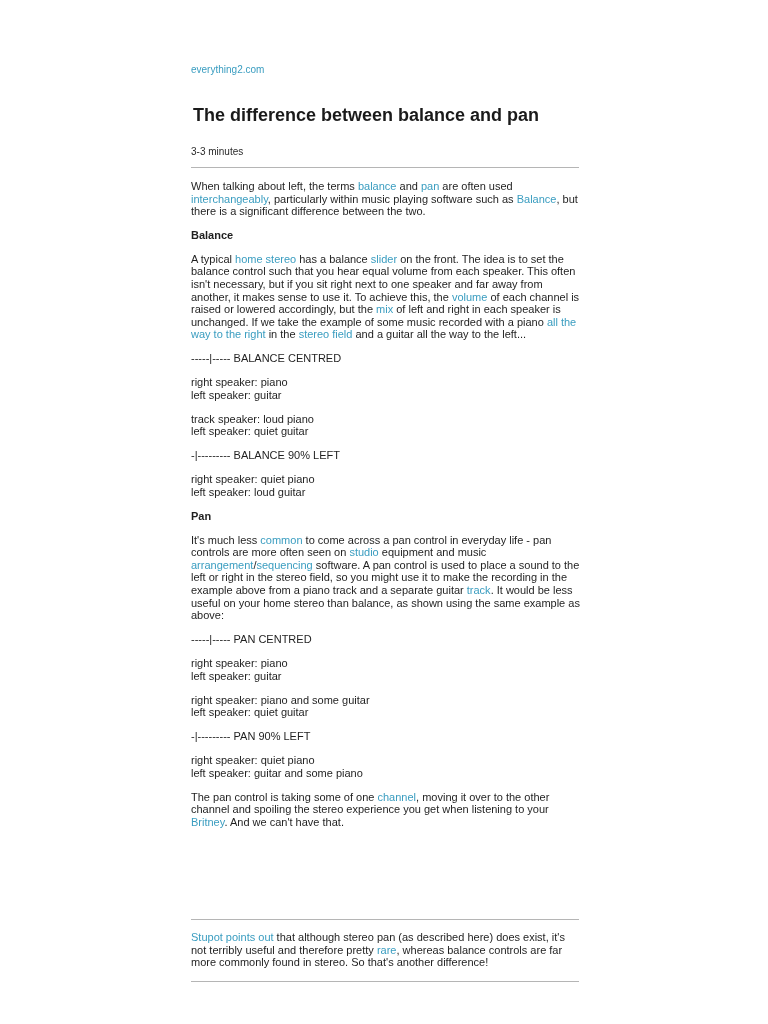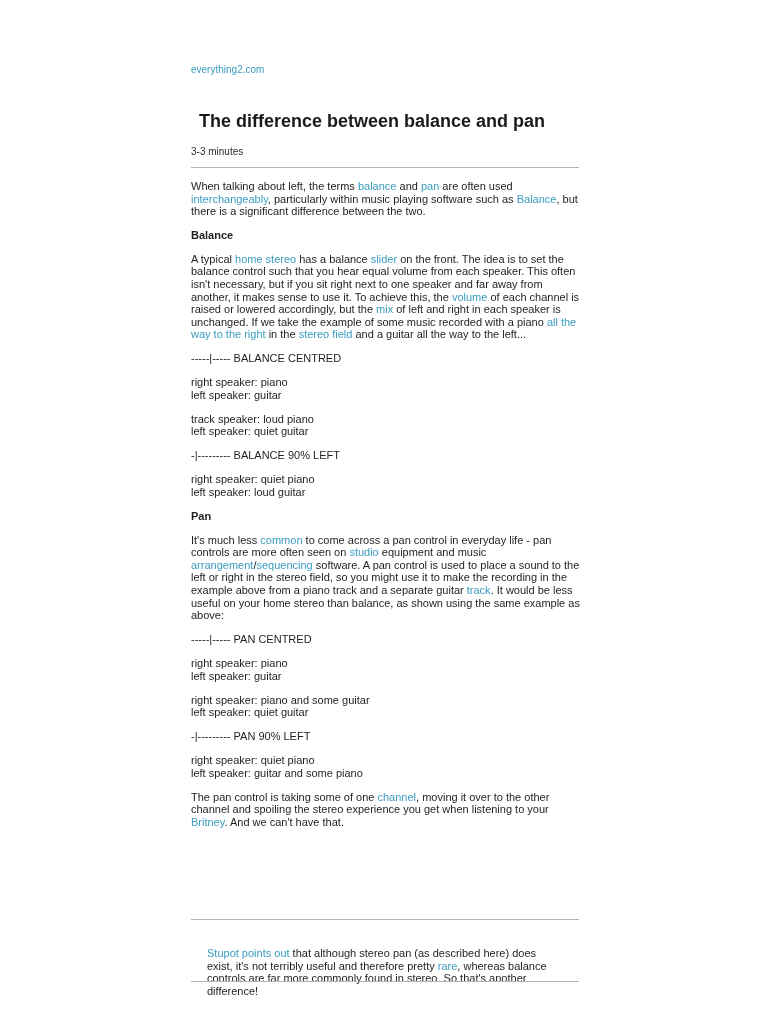--- a/index.html
+++ b/index.html
@@ -9,21 +9,21 @@
       color: #1f1f1f;
     }
     .page {
       position: absolute; left: 191px; top: 0; width: 389px;
     }
     .site {
       position: absolute; top: 64px; left: 0;
       font-size: 10px; color: #3a9dc0;
     }
     .title {
-      position: absolute; top: 103px; left: 0; margin: 8px;
+      position: absolute; top: 103px; left: 0; margin: 2px;
       font-size: 18px; font-weight: bold; color: #1a1a1a; letter-spacing: 0px;
       white-space: nowrap;
     }
     .readtime {
       position: absolute; top: 146px; left: 0;
       font-size: 10px; color: #2a2a2a;
     }
     .rule {
       position: absolute; left: 0; width: 388px; height: 0;
       border-top: 1.5px solid #b5b5b5;
@@ -32,21 +32,21 @@
       position: absolute; top: 180px; left: 0; width: 389px;
       font-size: 11px; line-height: 12.6px;
     }
     .content p { margin: 0 0 11.4px 0; }
     .content h3 { margin: 0 0 10.6px 0; font-size: 11px; font-weight: bold; line-height: 13px; }
     a, .lnk { color: #3a9dc0; text-decoration: none; }
     .footer {
       position: absolute; top: 931px; left: 0; width: 389px;
       font-size: 11px; line-height: 12.6px;
     }
-    .footer p { margin: 16px; }
+    .footer p { margin: 0; }
   </style>
 </head>
 <body>
 
 <div class="page">
   <a class="site">everything2.com</a>
   <h1 class="title">The difference between balance and pan</h1>
   <div class="readtime">3-3 minutes</div>
   <div class="rule" style="top:167px"></div>
 

